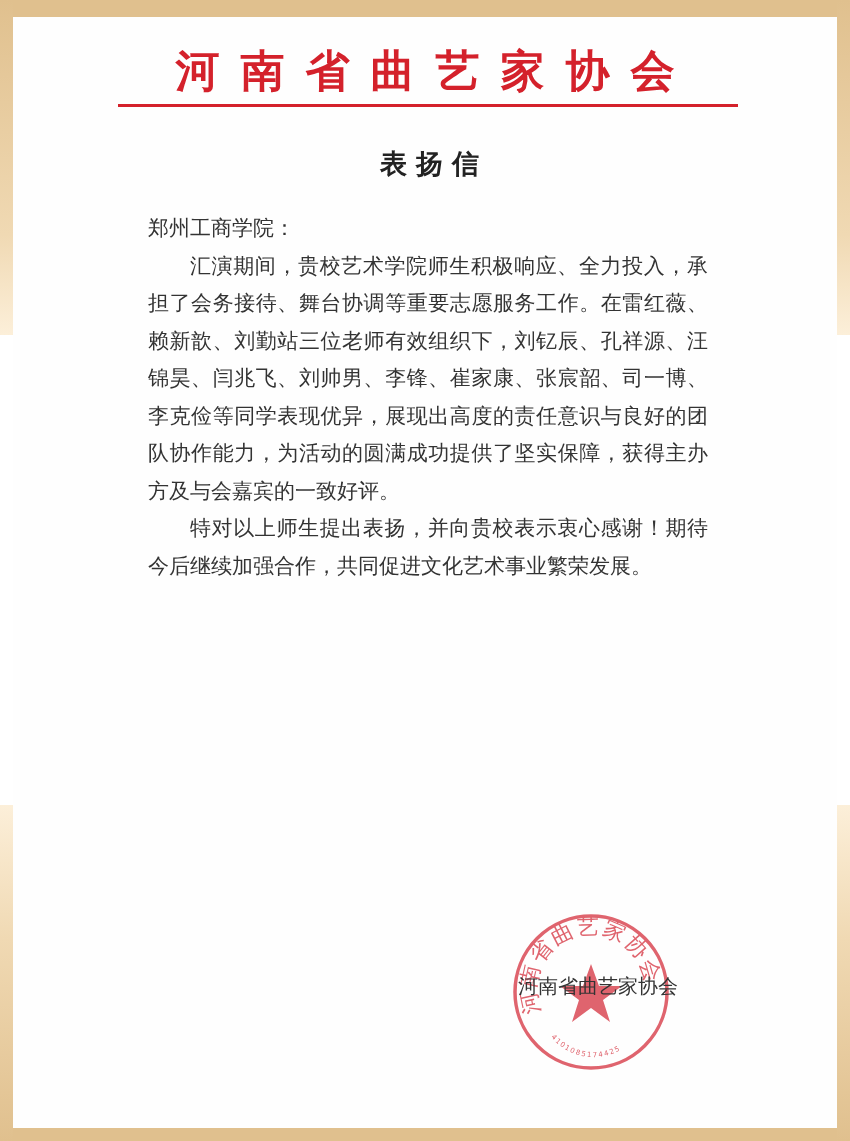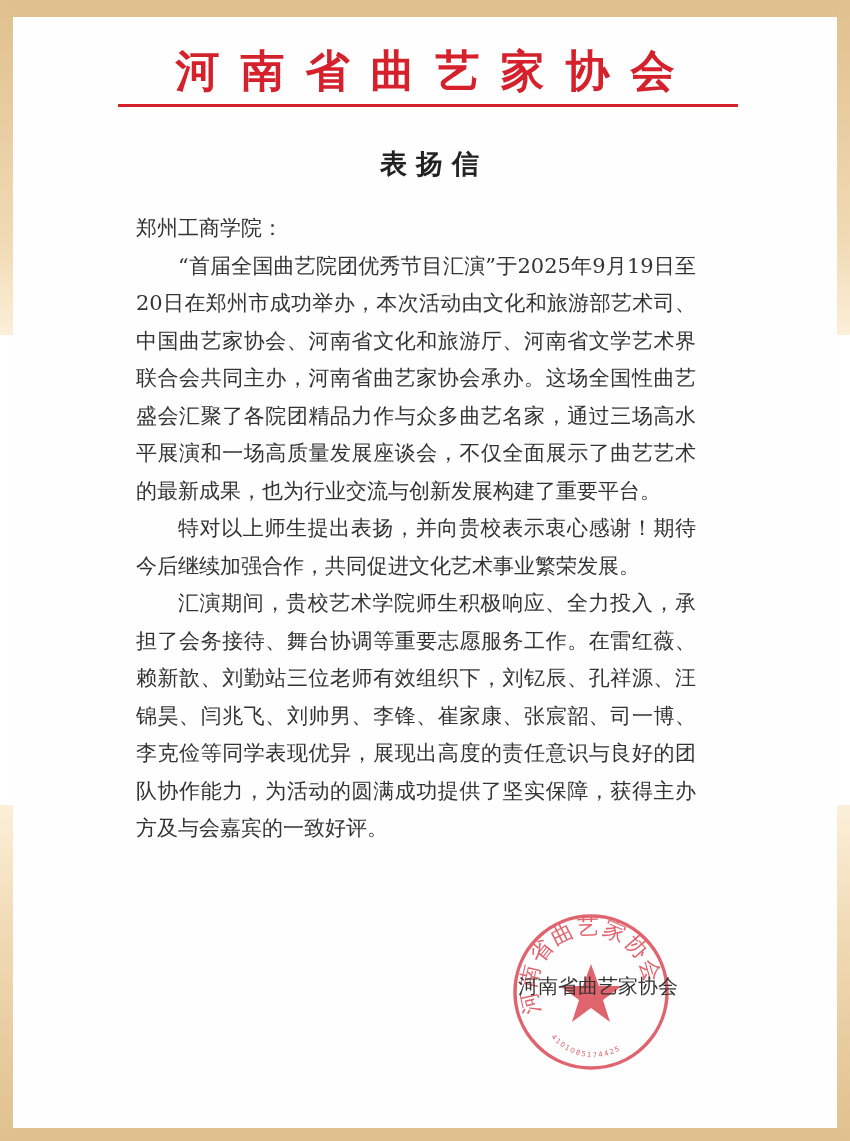--- a/index.html
+++ b/index.html
@@ -45,21 +45,21 @@
     position: absolute; left: 118px; top: 104px; width: 620px; height: 3px;
     background: #d4212b;
   }
   .doc-title {
     position: absolute; left: 0; top: 146px; width: 850px; text-align: center;
     color: #222; font-size: 27px; font-weight: bold; letter-spacing: 9px;
     font-family: "DejaVu Sans", "Liberation Sans", sans-serif;
     padding-left: 18px; box-sizing: border-box;
   }
   .body-text {
-    position: absolute; left: 136px; top: 210px; width: 560px;
+    position: absolute; left: 148px; top: 210px; width: 560px;
     color: #333; font-size: 21px; line-height: 37.5px;
     text-align: justify;
   }
   .salutation { margin: 0; }
   .para { margin: 0; text-indent: 2em; }
 
   .signature {
     position: absolute; left: 518px; top: 967px; width: 210px;
     color: #333; font-size: 20px; line-height: 38px;
   }
@@ -83,23 +83,22 @@
 
 <div class="paper"></div>
 
 <div class="org-header">河南省曲艺家协会</div>
 <div class="red-rule"></div>
 
 <div class="doc-title">表扬信</div>
 
 <div class="body-text">
   <p class="salutation">郑州工商学院：</p>
-  <p class="para">“首届全国曲艺院团优秀节目汇演”于2025年9月19日至20日在郑州市成功举办，本次活动由文化和旅游部艺术司、中国曲艺家协会、河南省文化和旅游厅、河南省文学艺术界联合会共同主办，河南省曲艺家协会承办。这场全国性曲艺盛会汇聚了各院团精品力作与众多曲艺名家，通过三场高水平展演和一场高质量发展座谈会，不仅全面展示了曲艺艺术的最新成果，也为行业交流与创新发展构建了重要平台。</p>
+  <p class="para">汇演期间，贵校艺术学院师生积极响应、全力投入，承担了会务接待、舞台协调等重要志愿服务工作。在雷红薇、赖新歆、刘勤站三位老师有效组织下，刘钇辰、孔祥源、汪锦昊、闫兆飞、刘帅男、李锋、崔家康、张宸韶、司一博、李克俭等同学表现优异，展现出高度的责任意识与良好的团队协作能力，为活动的圆满成功提供了坚实保障，获得主办方及与会嘉宾的一致好评。</p>
   <p class="para">特对以上师生提出表扬，并向贵校表示衷心感谢！期待今后继续加强合作，共同促进文化艺术事业繁荣发展。</p>
-  <p class="para">汇演期间，贵校艺术学院师生积极响应、全力投入，承担了会务接待、舞台协调等重要志愿服务工作。在雷红薇、赖新歆、刘勤站三位老师有效组织下，刘钇辰、孔祥源、汪锦昊、闫兆飞、刘帅男、李锋、崔家康、张宸韶、司一博、李克俭等同学表现优异，展现出高度的责任意识与良好的团队协作能力，为活动的圆满成功提供了坚实保障，获得主办方及与会嘉宾的一致好评。</p>
 </div>
 
 <svg class="seal" viewBox="0 0 160 160">
   <defs>
     <path id="sealArc" d="M 30 100 A 55 55 0 1 1 130 100"></path>
     <path id="serialArc" d="M 40 125 A 55 55 0 0 0 125 125"></path>
   </defs>
   <circle cx="80" cy="80" r="76" fill="none" stroke="#d9434f" stroke-width="3.5"></circle>
   <text font-size="22" fill="#d9434f" font-family="DejaVu Serif, serif" letter-spacing="2">
     <textPath href="#sealArc">河南省曲艺家协会</textPath>

